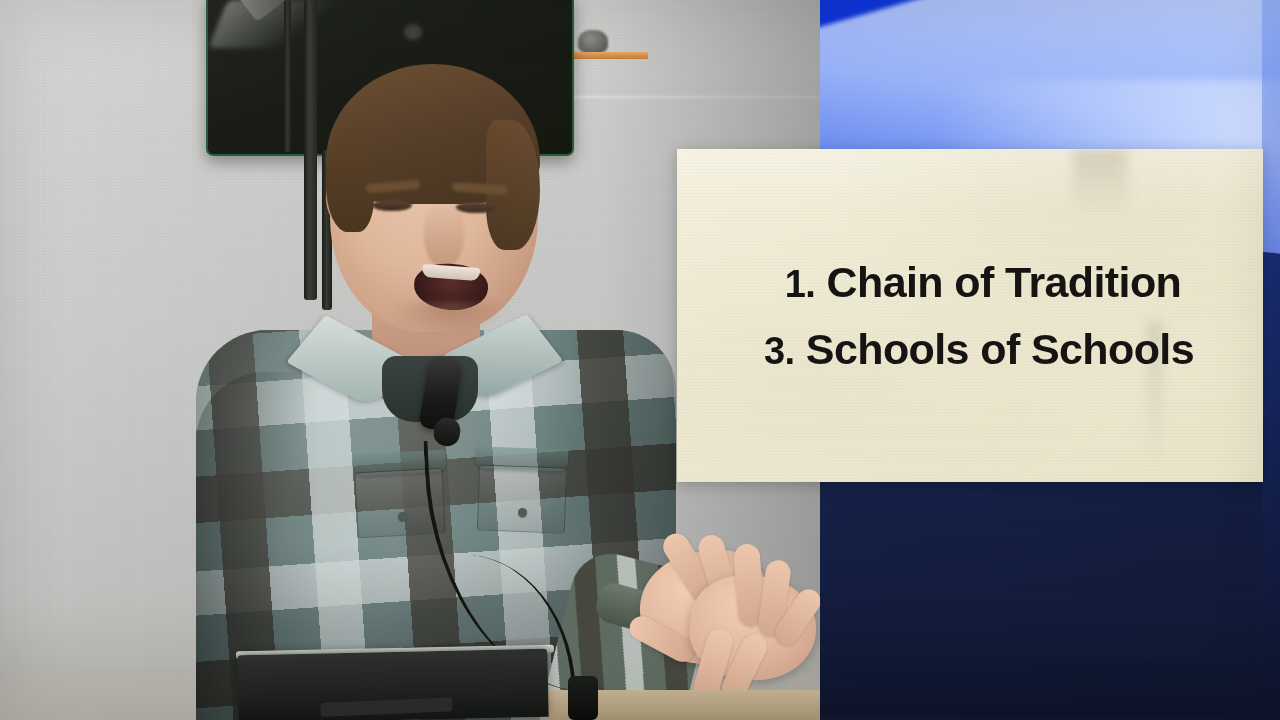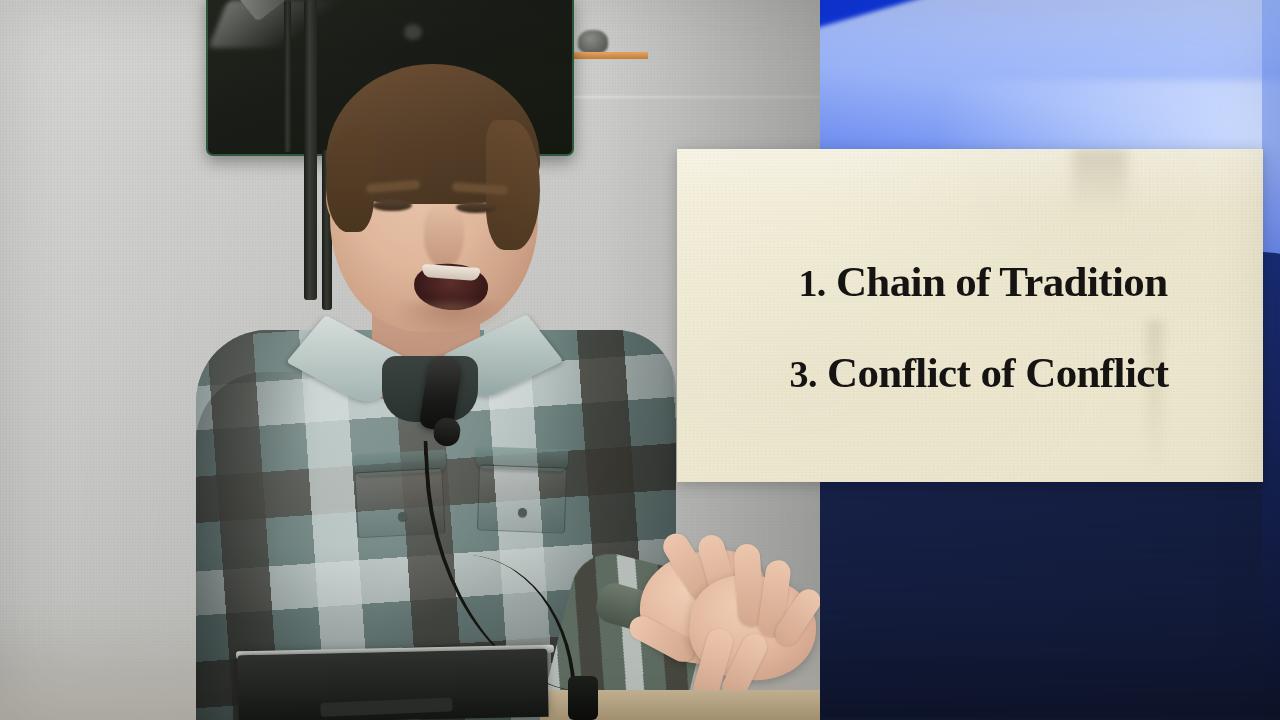--- a/index.html
+++ b/index.html
@@ -424,29 +424,28 @@
 
   #slide-list{
     position:relative; z-index:2;
     width:100%; height:100%;
     display:flex; flex-direction:column;
     align-items:center; justify-content:center;
     gap:22px;
     padding:0 14px;
   }
   .slide-line{
-    font-family:Liberation Serif, serif;
+    font-family:Liberation Sans, sans-serif;
     font-weight:bold;
     font-size:43px;
     line-height:1.04;
     letter-spacing:-0.6px;
     color:#151413;
     white-space:nowrap;
     text-align:center;
-    margin-top:24px;
   }
   .slide-line .num{ font-size:38px; }
   .line-1{ margin-left:26px; }
   .line-2{ margin-left:0px; }
   .line-3{ margin-left:18px; }
 
   
   .vignette{
     position:absolute; inset:0; pointer-events:none;
     box-shadow:inset 0 0 70px rgba(0,0,0,.12);
@@ -557,19 +556,19 @@
     <div class="paper-smudge"></div>
     <div class="paper-smudge2"></div>
 
     <div id="slide-list">
       <div class="slide-line line-1">
         <span class="num">1.</span>
         <span>Chain of Tradition</span>
       </div>
       <div class="slide-line line-3">
         <span class="num">3.</span>
-        <span>Conflict of Conflict</span>
+        <span>Schools of Schools</span>
       </div>
     </div>
   </div>
 
   <div class="vignette"></div>
 </div>
 
 </body></html>

